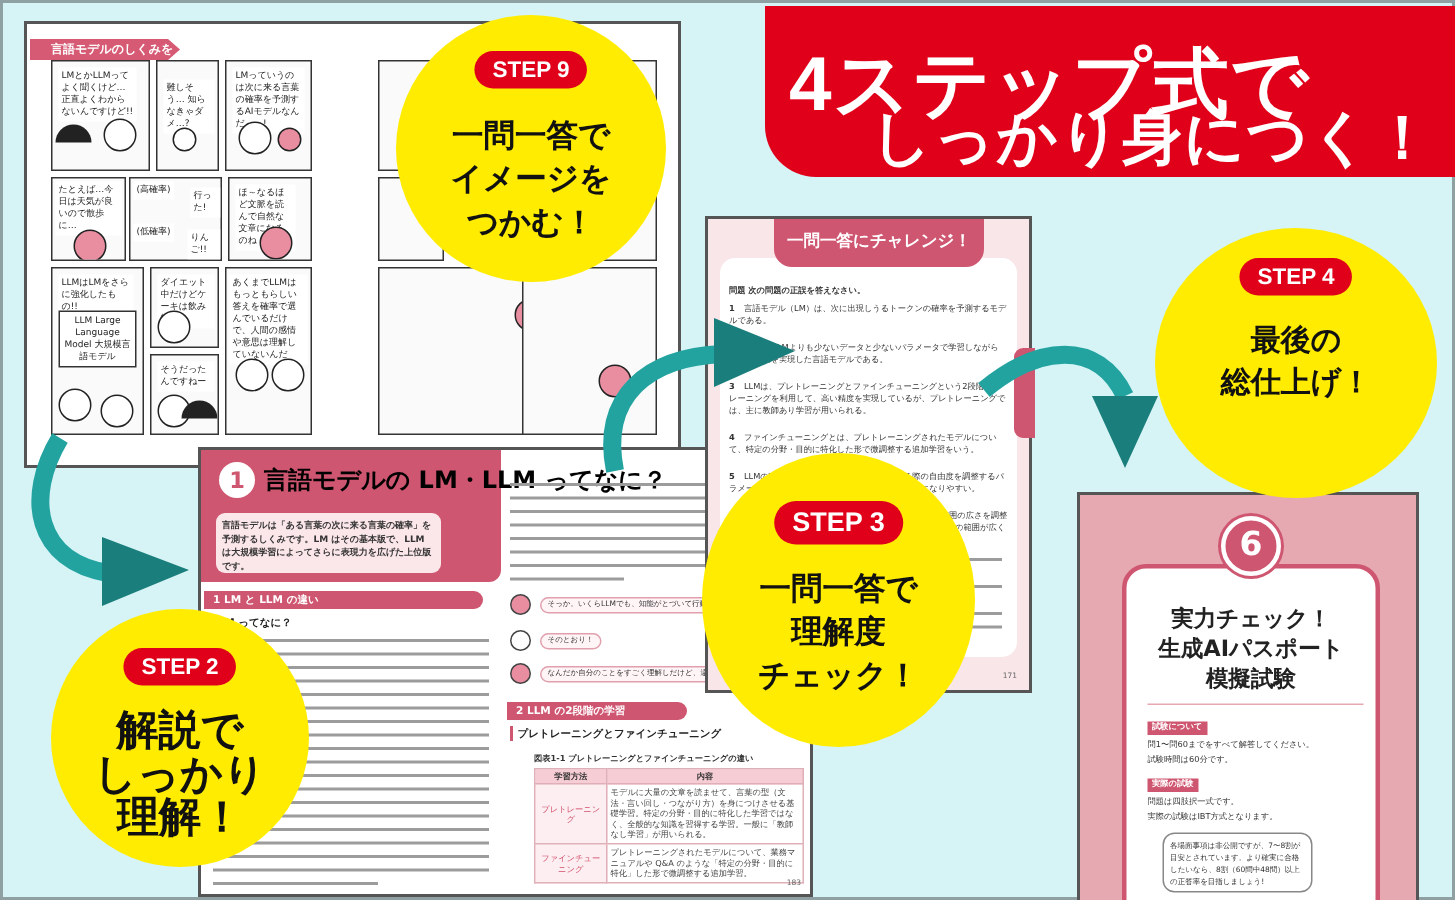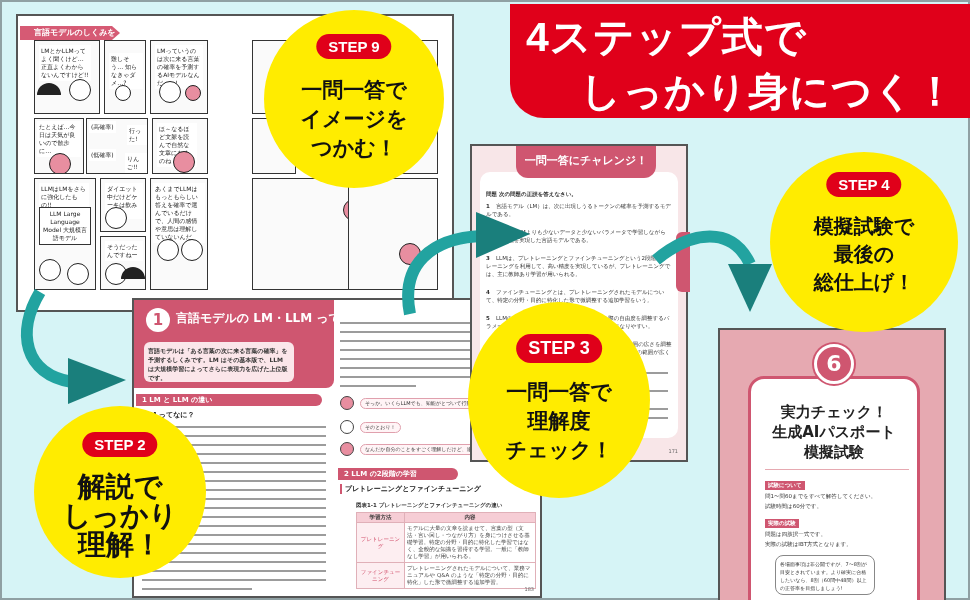--- a/index.html
+++ b/index.html
@@ -10,21 +10,21 @@
     position: relative;
   }
   .canvas { position: absolute; inset: 0; width: 970px; height: 600px; border: 2px solid #8fa0a3; }
 
   
   .banner {
     position: absolute; left: 508px; top: 2px; width: 460px; height: 114px;
     background: #e0001a; border-bottom-left-radius: 34px;
     color: #fff; font-family: "Liberation Sans", sans-serif; font-weight: 700;
   }
-  .banner .l1 { position: absolute; left: 16px; top: 6px; font-size: 41px; letter-spacing: 1px; }
+  .banner .l1 { position: absolute; left: 16px; top: 18px; font-size: 51px; letter-spacing: 1px; }
   .banner .l2 { position: absolute; right: 14px; top: 60px; font-size: 40px; letter-spacing: 1px; }
 
   
   .manga {
     position: absolute; left: 14px; top: 12px; width: 438px; height: 298px;
     background: #fff; border: 2px solid #555;
   }
   .manga .ribbon {
     position: absolute; left: 2px; top: 10px; width: 100px; height: 14px;
     background: #d65a74; color: #fff; font-size: 8px; font-weight: 700; line-height: 14px; padding-left: 14px;
@@ -44,21 +44,21 @@
     background: #fff; border: 2px solid #555;
   }
   .p2-header {
     position: absolute; left: 0; top: 0; width: 200px; height: 88px;
     background: #cf5670; border-bottom-right-radius: 8px;
   }
   .p2-num {
     position: absolute; left: 12px; top: 8px; width: 24px; height: 24px; border-radius: 50%;
     background: #fff; color: #cf5670; font-weight: 700; font-size: 15px; text-align: center; line-height: 24px;
   }
-  .p2-title { position: absolute; left: 42px; top: 10px; color: #ffffff; font-weight: 700; font-size: 12px; white-space: nowrap; }
+  .p2-title { position: absolute; left: 42px; top: 10px; color: #000000; font-weight: 700; font-size: 16px; white-space: nowrap; }
   .p2-lead {
     position: absolute; left: 10px; top: 42px; width: 150px; height: 40px; background: #fbe6ea;
     border-radius: 6px; font-size: 6px; line-height: 9px; padding: 4px; color: #333; font-weight:700;
   }
   .p2-sec {
     position: absolute; left: 2px; top: 94px; width: 186px; height: 12px; background: #cf5670; border-radius: 0 6px 6px 0;
     color: #fff; font-size: 7px; font-weight: 700; line-height: 12px; padding-left: 6px;
   }
   .p2-sub { position:absolute; left: 6px; top: 110px; font-size: 7px; font-weight:700; color:#222; border-left: 2px solid #cf5670; padding-left:3px; }
   .text-lines { position:absolute; }
@@ -360,19 +360,18 @@
     <div class="txt" style="top:76px;font-size:21px;line-height:29px;">
       <div>一問一答で</div>
       <div>理解度</div>
       <div>チェック！</div>
     </div>
   </div>
 
   <div class="step" style="left:768px;top:150px;width:188px;height:180px;">
     <div class="pill" style="top:20px;font-size:15px;padding:4px 12px;">STEP 4</div>
     <div class="txt" style="top:60px;font-size:20px;line-height:28px;">
-      <div>模擬試験で</div>
       <div>最後の</div>
       <div>総仕上げ！</div>
     </div>
   </div>
 
 </div>
 
 </body></html>

